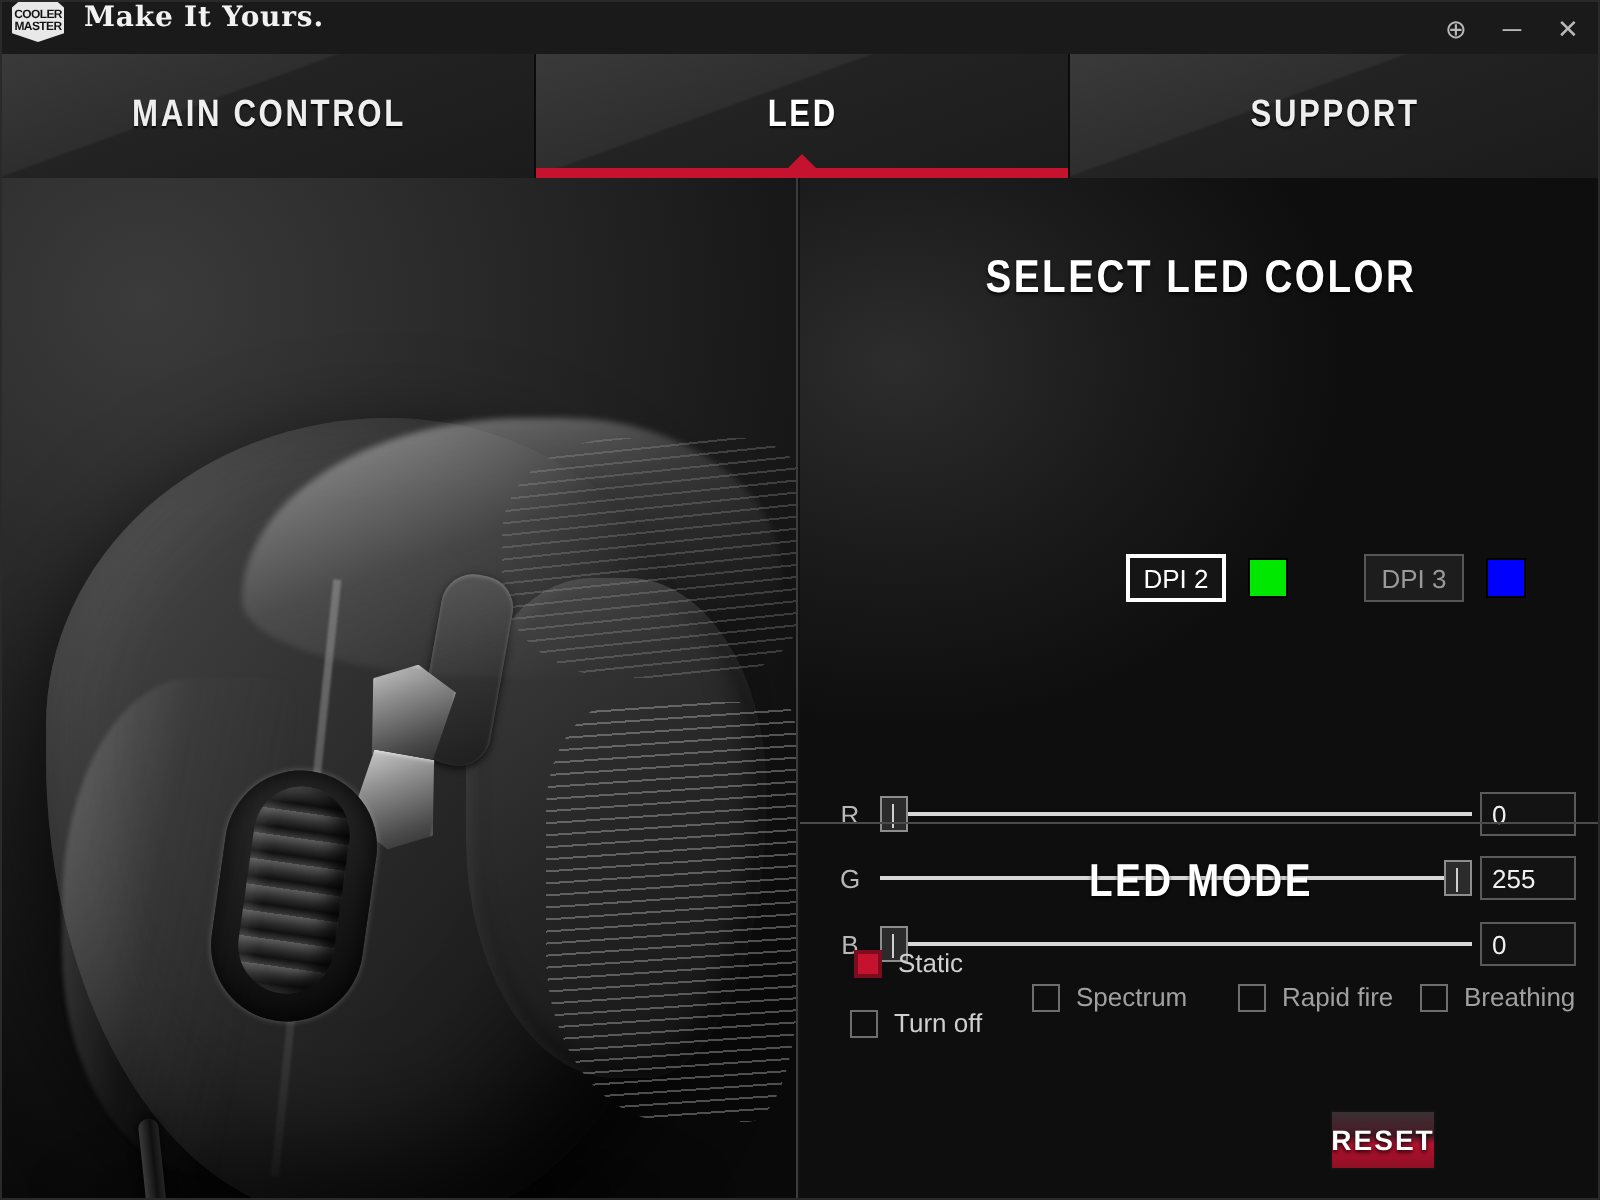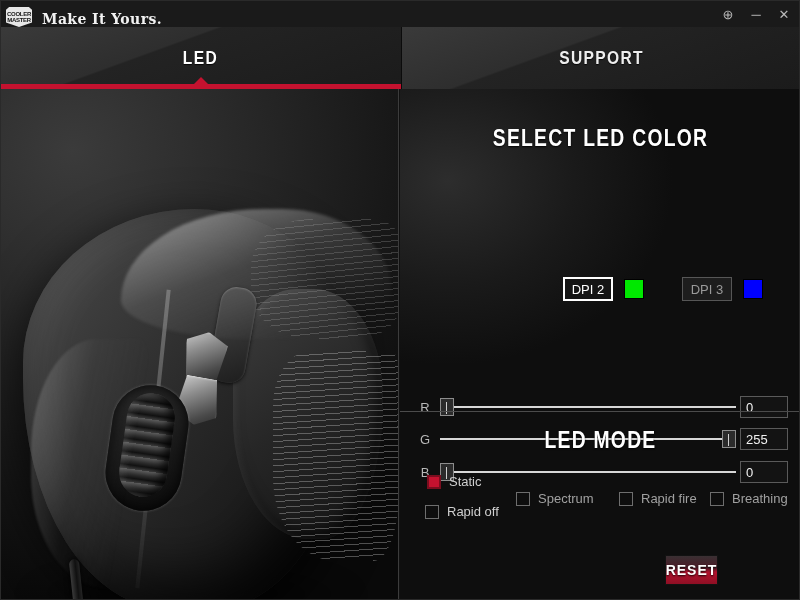--- a/index.html
+++ b/index.html
@@ -15,21 +15,21 @@
     background: #111111;
     border: 1px solid #2a2a2a;
     overflow: hidden;
   }
 
   
   #titlebar {
     position: absolute; left: 0; top: 0;
     width: 800px; height: 26px;
     background: #1a1a1a;
-    display: flex; align-items: flex-end;
+    display: flex; align-items: flex-start;
   }
   #logo-badge {
     width: 26px; height: 20px; margin-left: 5px;
     background: #e8e8e8;
     clip-path: polygon(12% 0%, 88% 0%, 100% 14%, 100% 78%, 50% 100%, 0% 78%, 0% 14%);
     display: flex; flex-direction: column;
     align-items: center; justify-content: center;
     line-height: 1;
   }
   .logo-line {
@@ -382,20 +382,24 @@
     </div>
     <div id="app-title">Make It Yours.</div>
     <div id="win-controls">
       <div class="win-btn">⊕</div>
       <div class="win-btn">─</div>
       <div class="win-btn">✕</div>
     </div>
   </div>
 
   <div id="tabbar">
+    <div class="tab">
+      <span class="tab-label">MAIN CONTROL</span>
+
+    </div>
     <div class="tab active">
       <span class="tab-label">LED</span>
       <span class="underline"></span>
       <span class="pointer"></span>
     </div>
     <div class="tab">
       <span class="tab-label">SUPPORT</span>
 
     </div>
   </div>
@@ -469,21 +473,21 @@
     </div>
 
   </div>
 
   <div class="cb-item" id="cb-static">
     <span class="cb-box checked"></span>
     <span class="cb-label">Static</span>
   </div>
   <div class="cb-item" id="cb-turnoff">
     <span class="cb-box"></span>
-    <span class="cb-label">Rapid off</span>
+    <span class="cb-label">Turn off</span>
   </div>
   <div class="cb-item" id="cb-spectrum">
     <span class="cb-box"></span>
     <span class="cb-label dim">Spectrum</span>
   </div>
   <div class="cb-item" id="cb-rapid">
     <span class="cb-box"></span>
     <span class="cb-label dim">Rapid fire</span>
   </div>
   <div class="cb-item" id="cb-breathing">

